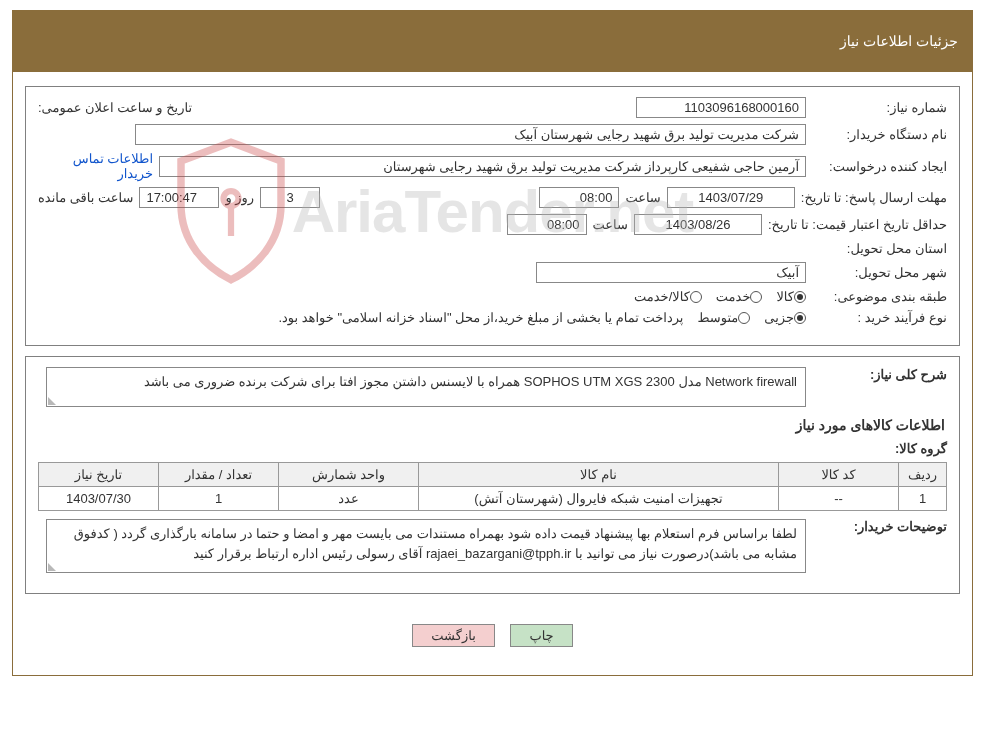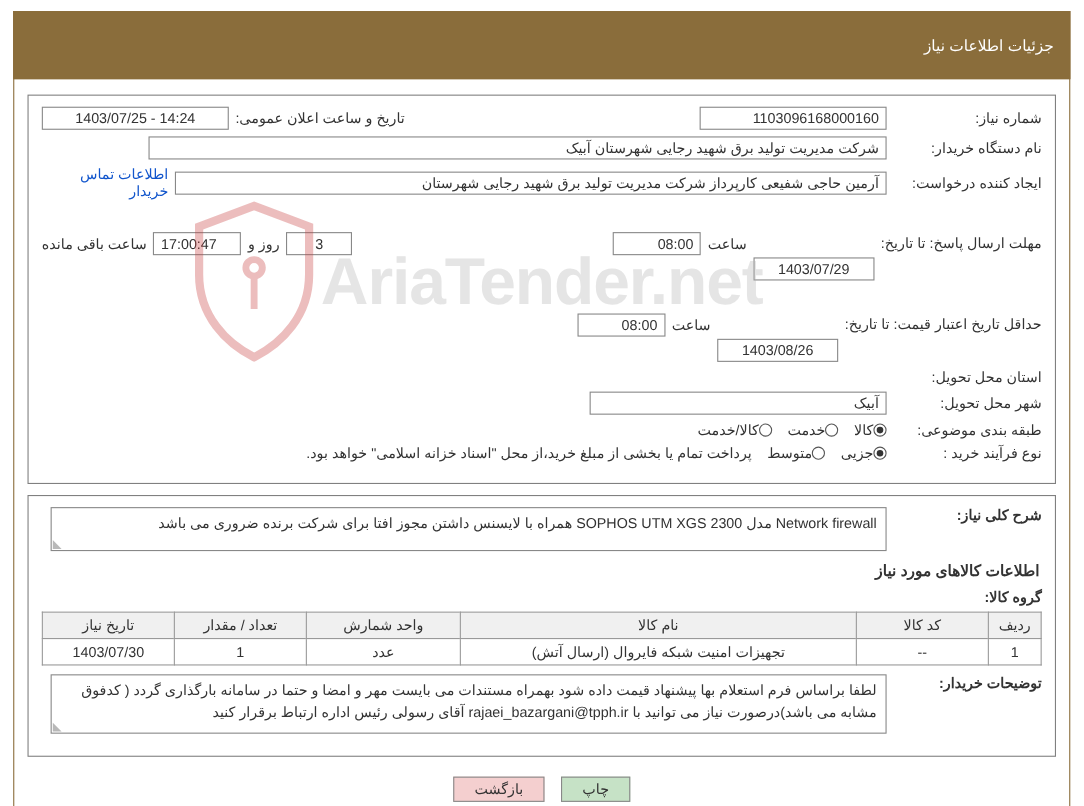--- a/index.html
+++ b/index.html
@@ -68,21 +68,21 @@
   background: #fff;
   padding: 2px 6px;
   min-height: 20px;
   display: inline-block;
   font-size: 13px;
 }
 .link {
   color: #1155cc;
   cursor: pointer;
 }
-.w110 { width: 110px; text-align:center;margin-top:47px; }
+.w110 { width: 128px; text-align:center; }
 .w80 { width: 80px; }
 .w60 { width: 60px; text-align:center; }
 .w160 { width: 170px; }
 .w200 { width: 270px; }
 .wfull { width: 671px; }
 .wradios { flex:1; display:flex; gap:14px; align-items:center; }
 .radio-wrap { display:flex; align-items:center; gap:0; }
 .radio-dot {
   width:12px; height:12px; border:1px solid #555; border-radius:50%; display:inline-block; position:relative;
 }
@@ -123,21 +123,21 @@
 }
 .tbl th { background:#f0f0f0; font-weight:normal;margin-left:46px; }
 .btn-row {
   text-align:center;
   margin-top:14px;
 }
 .btn {
   display:inline-block;
   border:1px solid #888;
   padding:3px 18px;
-  margin: 4px 6px;
+  margin: 16px 6px;
   font-size:13px;
   cursor:pointer;
 }
 .btn-green { background:#c6e2c6; }
 .btn-pink { background:#f4cfcf; }
 </style>
 </head>
 <body>
 
 <div class="outer-frame">
@@ -151,21 +151,20 @@
       <circle cx="50" cy="50" r="6" fill="none" stroke="#c94545" stroke-width="5"></circle>
       <path d="M50 56 V80" stroke="#c94545" stroke-width="5"></path>
     </svg>
     <div class="watermark">AriaTender.net</div>
 
     <div class="row">
       <span class="lbl">شماره نیاز:</span>
       <span class="val-box w160">1103096168000160</span>
       <span style="flex:1"></span>
       <span class="lbl lbl-sm">تاریخ و ساعت اعلان عمومی:</span>
-      <span class="val-box w160" style="direction:ltr;text-align:center">1403/07/25 - 14:24</span>
     </div>
 
     <div class="row">
       <span class="lbl">نام دستگاه خریدار:</span>
       <span class="val-box wfull">شرکت مدیریت تولید برق شهید رجایی شهرستان آبیک</span>
     </div>
 
     <div class="row">
       <span class="lbl">ایجاد کننده درخواست:</span>
       <span class="val-box wfull">آرمین حاجی شفیعی کارپرداز شرکت مدیریت تولید برق شهید رجایی شهرستان</span>
@@ -264,21 +263,21 @@
           <th>نام کالا</th>
           <th style="width:140px">واحد شمارش</th>
           <th style="width:120px">تعداد / مقدار</th>
           <th style="width:120px">تاریخ نیاز</th>
         </tr>
       </thead>
       <tbody>
         <tr>
           <td>1</td>
           <td>--</td>
-          <td>تجهیزات امنیت شبکه فایروال (ارسال آتش)</td>
+          <td>تجهیزات امنیت شبکه فایروال (شهرستان آتش)</td>
           <td>عدد</td>
           <td>1</td>
           <td>1403/07/30</td>
         </tr>
       </tbody>
     </table>
 
     <div class="row" style="align-items:flex-start;margin-top:8px">
       <span class="lbl" style="font-weight:bold">توضیحات خریدار:</span>
       <div class="desc-box" style="min-height:54px">

